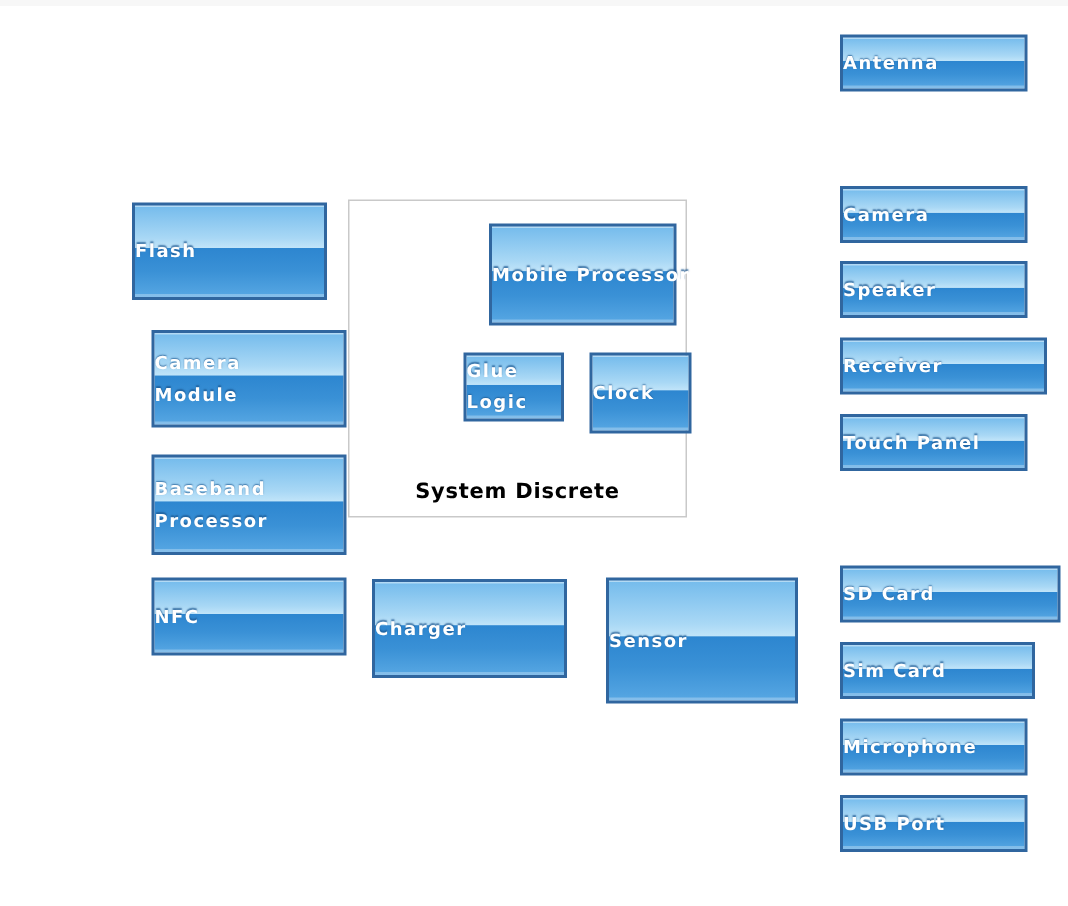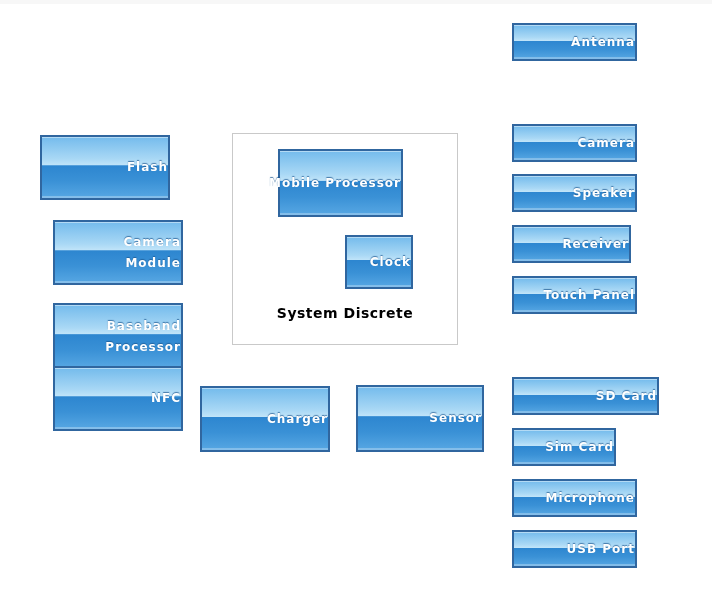--- a/index.html
+++ b/index.html
@@ -29,28 +29,29 @@
       #74bbec 0%,
       #a9d8f5 36%,
       #c0e4f9 46%,
       #2d86d0 47%,
       #3a91d6 72%,
       #57a7e3 100%);
     box-shadow: inset 0 1px 0 rgba(255,255,255,0.45),
                 inset 0 -2px 0 rgba(255,255,255,0.28);
     display: flex;
     flex-direction: column;
-    align-items: flex-end;
+    align-items: flex-start;
     justify-content: center;
     color: #ffffff;
     font-size: 12px;
     font-weight: bold;
     letter-spacing: 1px;
     text-shadow: 0 -1px 1px rgba(27,85,143,0.75);
     cursor: pointer;
+    margin-left: 48px;
   }
   .block span {
     display: block;
     line-height: 21px;
     white-space: nowrap;
     text-align: center;
   }
   .group-container {
     position: absolute;
     box-sizing: border-box;
@@ -80,72 +81,76 @@
   <div class="block" style="left:53px; top:220px; width:130px; height:65px">
     <span>Camera</span>
     <span>Module</span>
   </div>
 
   <div class="block" style="left:53px; top:303px; width:130px; height:67px">
     <span>Baseband</span>
     <span>Processor</span>
   </div>
 
-  <div class="block" style="left:53px; top:366px; width:130px; height:65px">
+  <div class="block" style="left:53px; top:385px; width:130px; height:52px">
     <span>NFC</span>
   </div>
 
   <div class="group-container" style="left:232px; top:133px; width:226px; height:212px"></div>
 
   <div class="block" style="left:278px; top:149px; width:125px; height:68px">
     <span>Mobile Processor</span>
   </div>
 
+  <div class="block" style="left:261px; top:235px; width:67px; height:46px">
+    <span>Glue</span>
+    <span>Logic</span>
+  </div>
 
   <div class="block" style="left:345px; top:235px; width:68px; height:54px">
     <span>Clock</span>
   </div>
 
-  <div class="caption" style="left:232px; top:305px; width:226px">System Discrete</div>
+  <div class="caption" style="left:232px; top:320px; width:226px">System Discrete</div>
 
   <div class="block" style="left:200px; top:386px; width:130px; height:66px">
     <span>Charger</span>
   </div>
 
-  <div class="block" style="left:356px; top:385px; width:128px; height:67px">
+  <div class="block" style="left:356px; top:385px; width:128px; height:84px">
     <span>Sensor</span>
   </div>
 
   <div class="block" style="left:512px; top:23px; width:125px; height:38px">
     <span>Antenna</span>
   </div>
 
 
   <div class="block" style="left:512px; top:124px; width:125px; height:38px">
     <span>Camera</span>
   </div>
 
   <div class="block" style="left:512px; top:174px; width:125px; height:38px">
     <span>Speaker</span>
   </div>
 
-  <div class="block" style="left:512px; top:225px; width:119px; height:38px">
+  <div class="block" style="left:512px; top:225px; width:138px; height:38px">
     <span>Receiver</span>
   </div>
 
   <div class="block" style="left:512px; top:276px; width:125px; height:38px">
     <span>Touch Panel</span>
   </div>
 
 
   <div class="block" style="left:512px; top:377px; width:147px; height:38px">
     <span>SD Card</span>
   </div>
 
-  <div class="block" style="left:512px; top:428px; width:104px; height:38px">
+  <div class="block" style="left:512px; top:428px; width:130px; height:38px">
     <span>Sim Card</span>
   </div>
 
   <div class="block" style="left:512px; top:479px; width:125px; height:38px">
     <span>Microphone</span>
   </div>
 
   <div class="block" style="left:512px; top:530px; width:125px; height:38px">
     <span>USB Port</span>
   </div>

